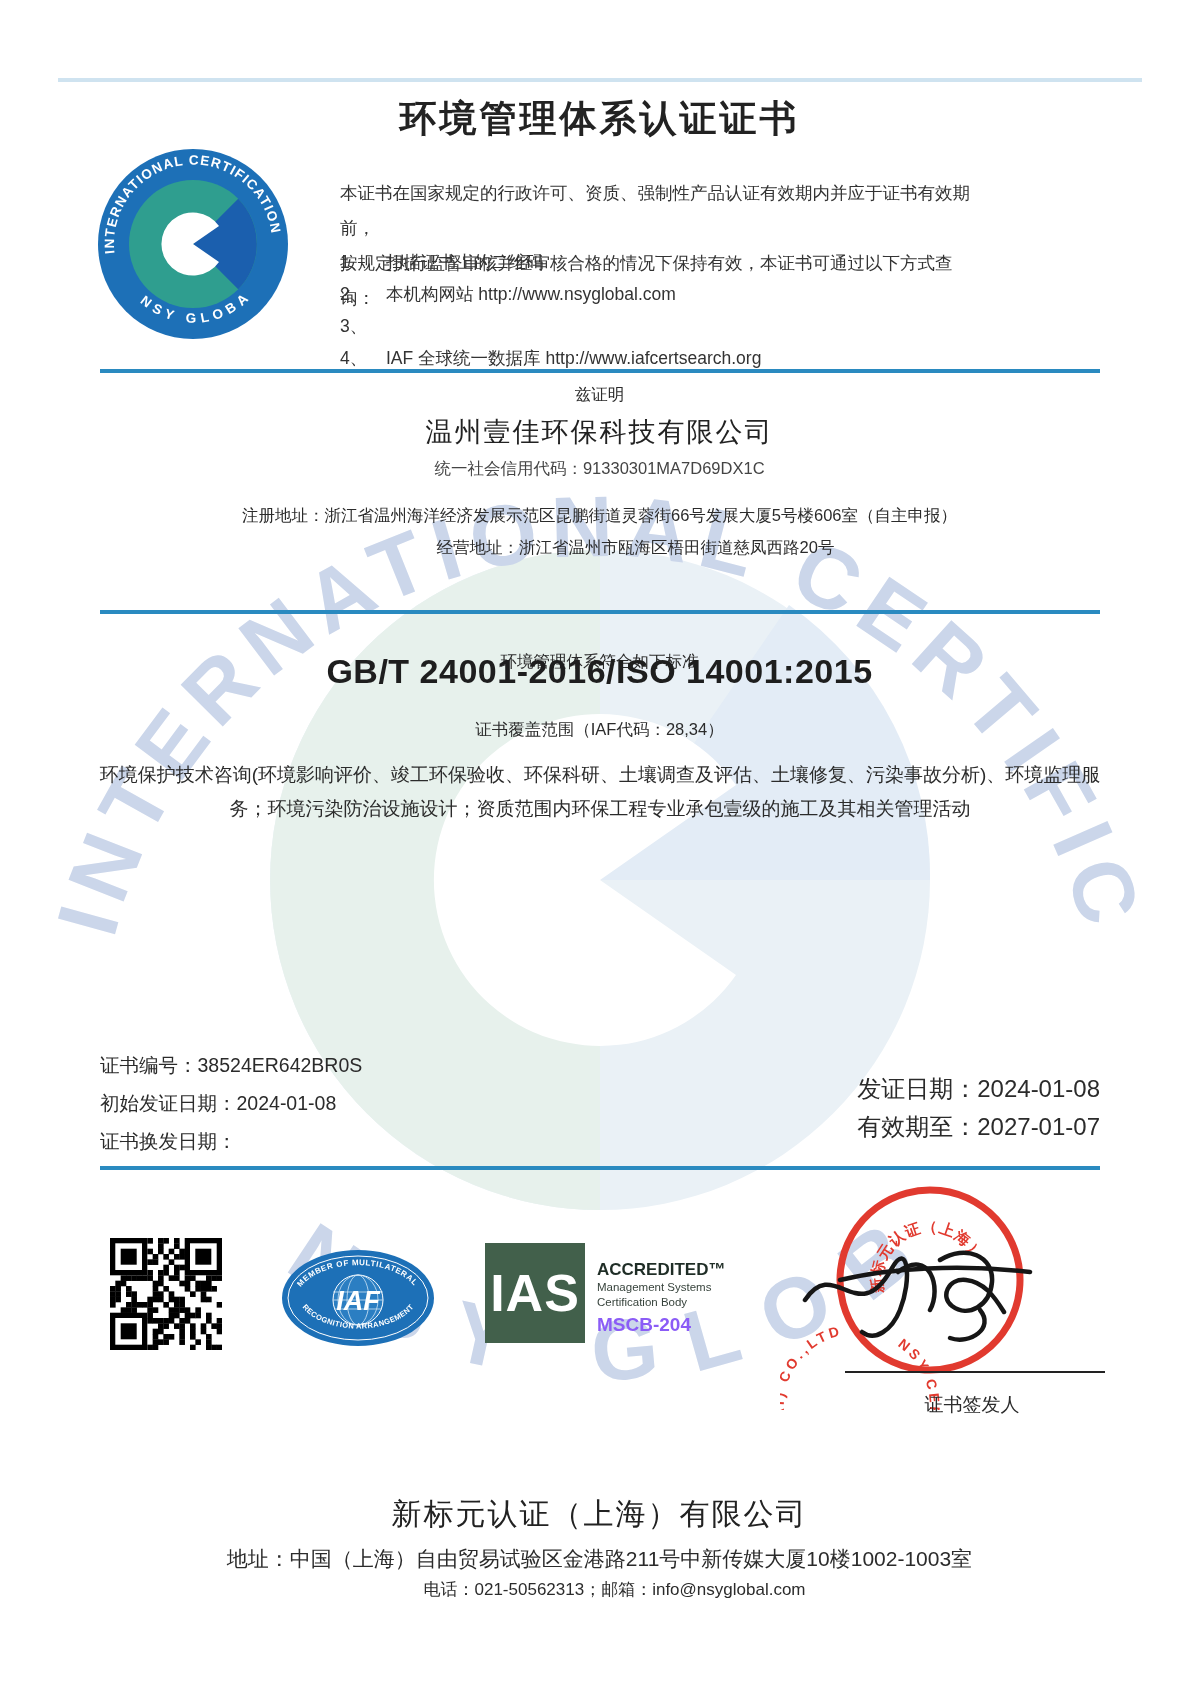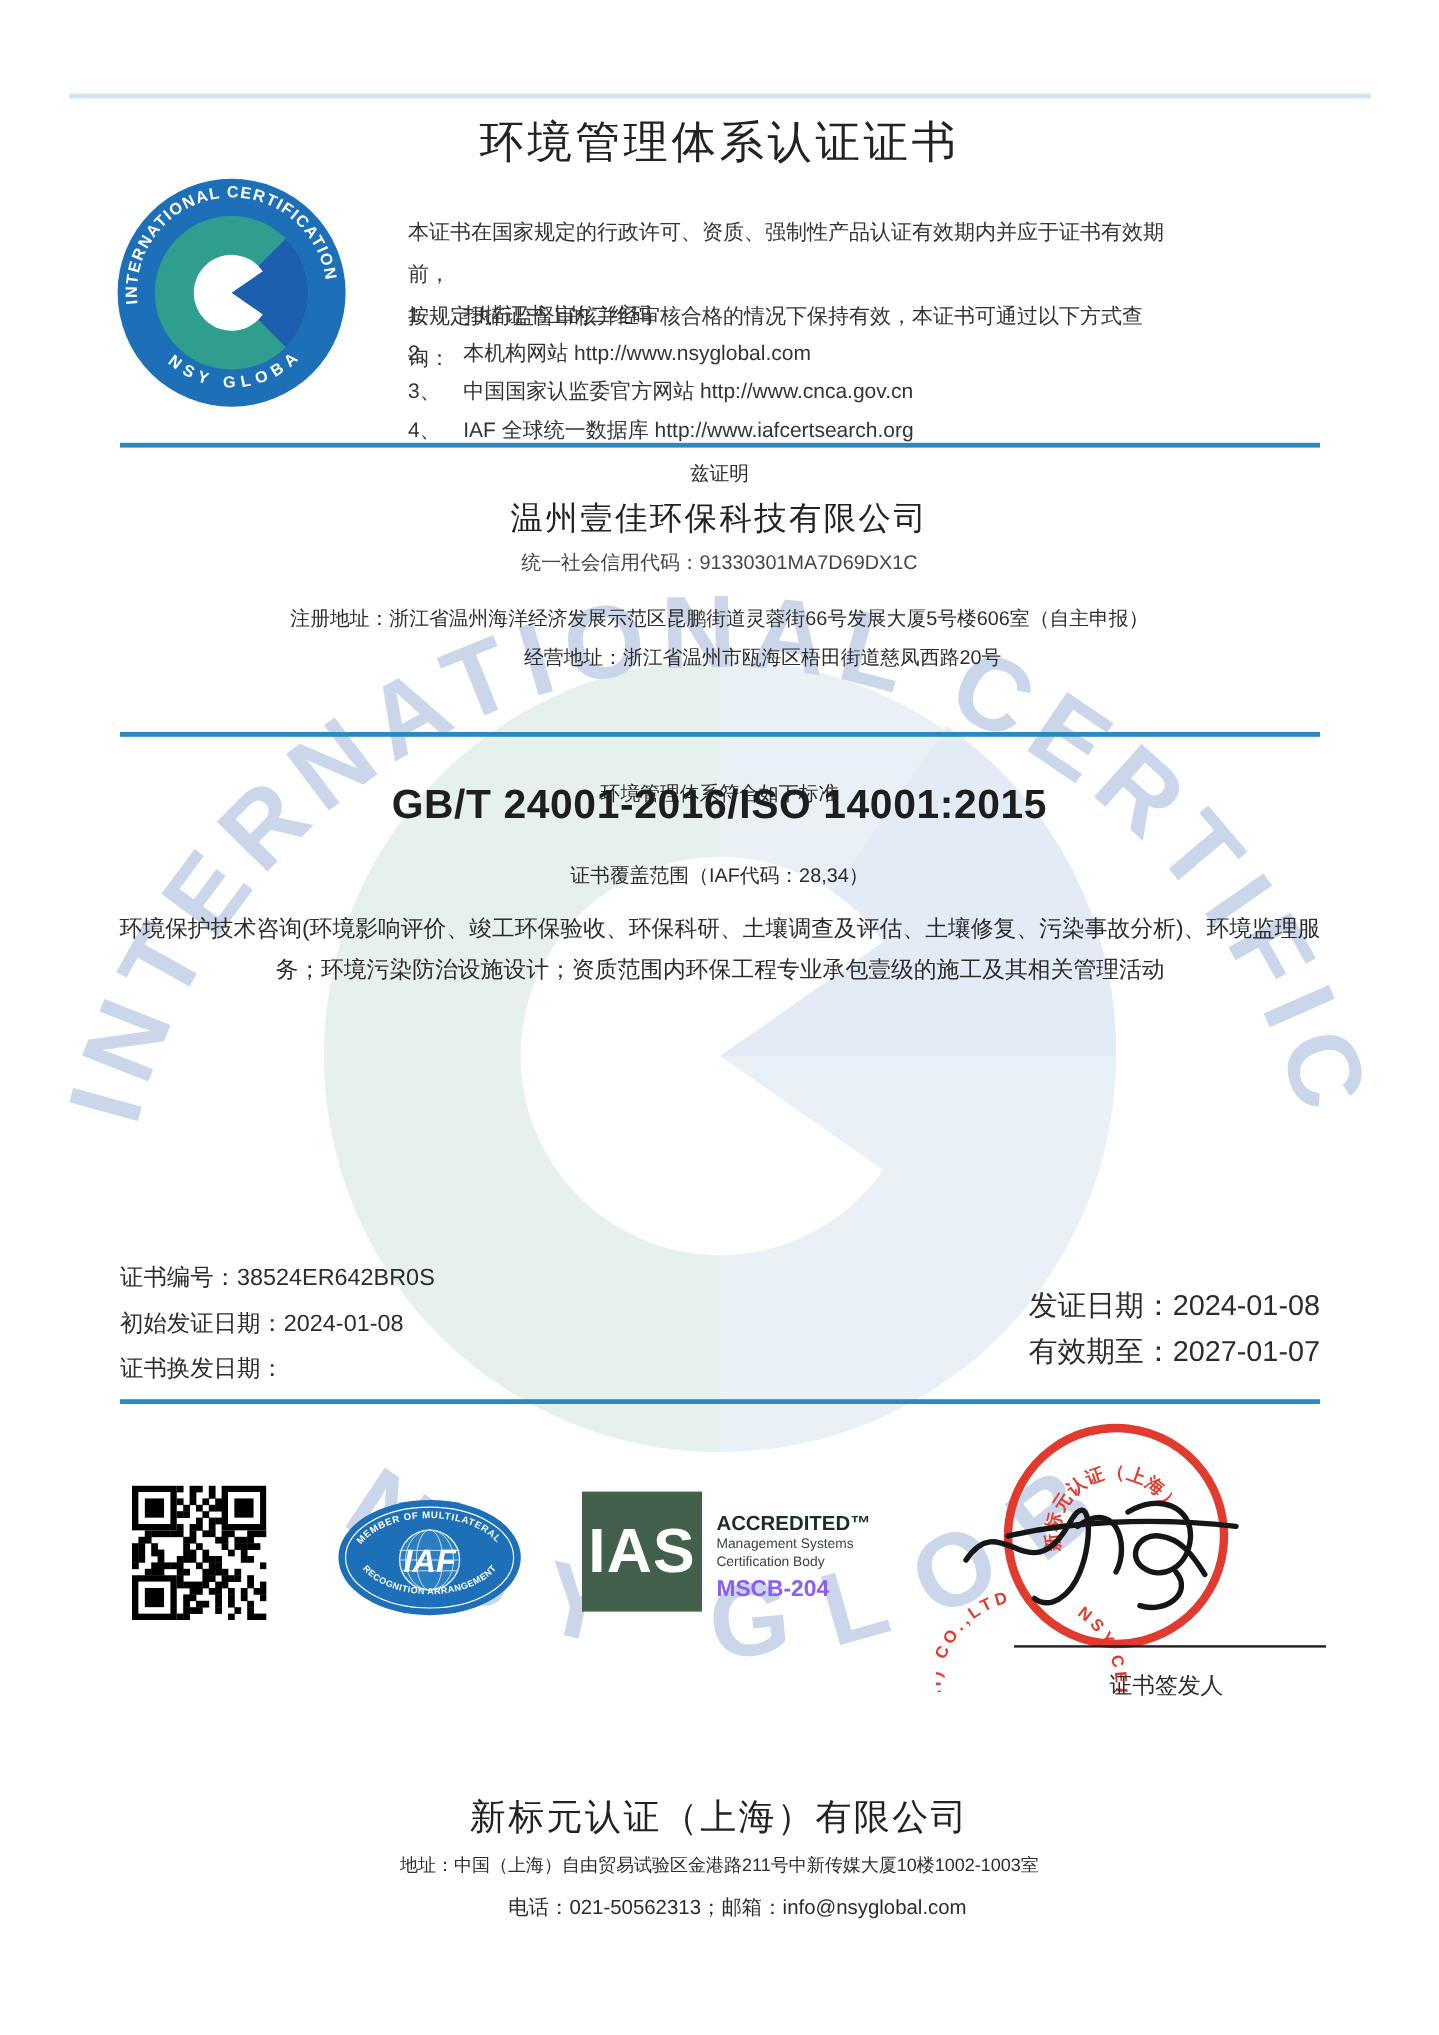--- a/index.html
+++ b/index.html
@@ -5,21 +5,21 @@
   html,body{margin:0;padding:0;background:#ffffff;}
   .page{
     position:relative;width:1199px;height:1696px;background:#fff;overflow:hidden;
     font-family:"Liberation Sans","DejaVu Sans",sans-serif;color:#2b2b2b;
   }
   .abs{position:absolute;}
   .center-line{left:0;width:1199px;text-align:center;}
   .rule{position:absolute;left:100px;width:1000px;height:4px;background:#2a8ac0;}
   .top-band{position:absolute;left:58px;top:78px;width:1084px;height:4px;background:#cfe3f0;}
 
-  .title{top:94px;font-size:37px;letter-spacing:3px;color:#222;}
+  .title{top:94px;font-size:37px;letter-spacing:3px;color:#222;font-weight:bold;}
   .intro{left:340px;top:176px;width:640px;font-size:17.5px;line-height:35px;color:#333;}
   .intro-list{left:340px;top:246px;width:660px;font-size:17.5px;line-height:32px;color:#333;}
   .intro-item{display:flex;}
   .intro-num{width:46px;flex:0 0 46px;}
 
   .stmt{top:384px;font-size:16.5px;}
   .company{top:414px;font-size:27px;letter-spacing:2px;color:#222;}
   .ccode{top:458px;font-size:16.5px;color:#444;}
   .addr1{top:505px;font-size:16.5px;}
   .addr2{top:537px;font-size:16.5px;padding-left:36px;}
@@ -39,21 +39,21 @@
   .ias-text{left:597px;top:1260px;width:160px;color:#233; }
   .ias-acc{font-size:17px;font-weight:700;color:#1f2d26;}
   .ias-small{font-size:11.5px;color:#37433c;line-height:15px;}
   .ias-code{font-size:19px;font-weight:700;color:#8b5cf6;margin-top:4px;}
 
   .stamp-svg{left:780px;top:1160px;}
   .sig-line{left:845px;top:1371px;width:260px;height:2px;background:#222;}
   .signer{left:862px;top:1392px;width:220px;text-align:center;font-size:19px;}
 
   .f-company{top:1494px;font-size:30px;letter-spacing:2px;color:#222;}
-  .f-addr{top:1545px;font-size:15px;}
+  .f-addr{top:1545px;font-size:21px;}
   .f-contact{top:1578px;font-size:17px;padding-left:15px;}
 
   svg text{font-family:"Liberation Sans","DejaVu Sans",sans-serif;}
   .wm{position:absolute;left:0;top:0;z-index:0;}
   .fg{position:relative;z-index:1;}
 </style>
 </head>
 <body>
 
 <div class="page">
@@ -107,21 +107,20 @@
       <div class="intro-item">
         <span class="intro-num">1、</span>
         <span>扫描证书上的二维码</span>
       </div>
       <div class="intro-item">
         <span class="intro-num">2、</span>
         <span>本机构网站 http://www.nsyglobal.com</span>
       </div>
       <div class="intro-item">
         <span class="intro-num">3、</span>
-        <span>中国国家认监委官方网站 http://www.cnca.gov.cn</span>
       </div>
       <div class="intro-item">
         <span class="intro-num">4、</span>
         <span>IAF 全球统一数据库 http://www.iafcertsearch.org</span>
       </div>
     </div>
 
     <div class="rule" style="top:369px;"></div>
 
     <div class="abs center-line stmt">兹证明</div>

